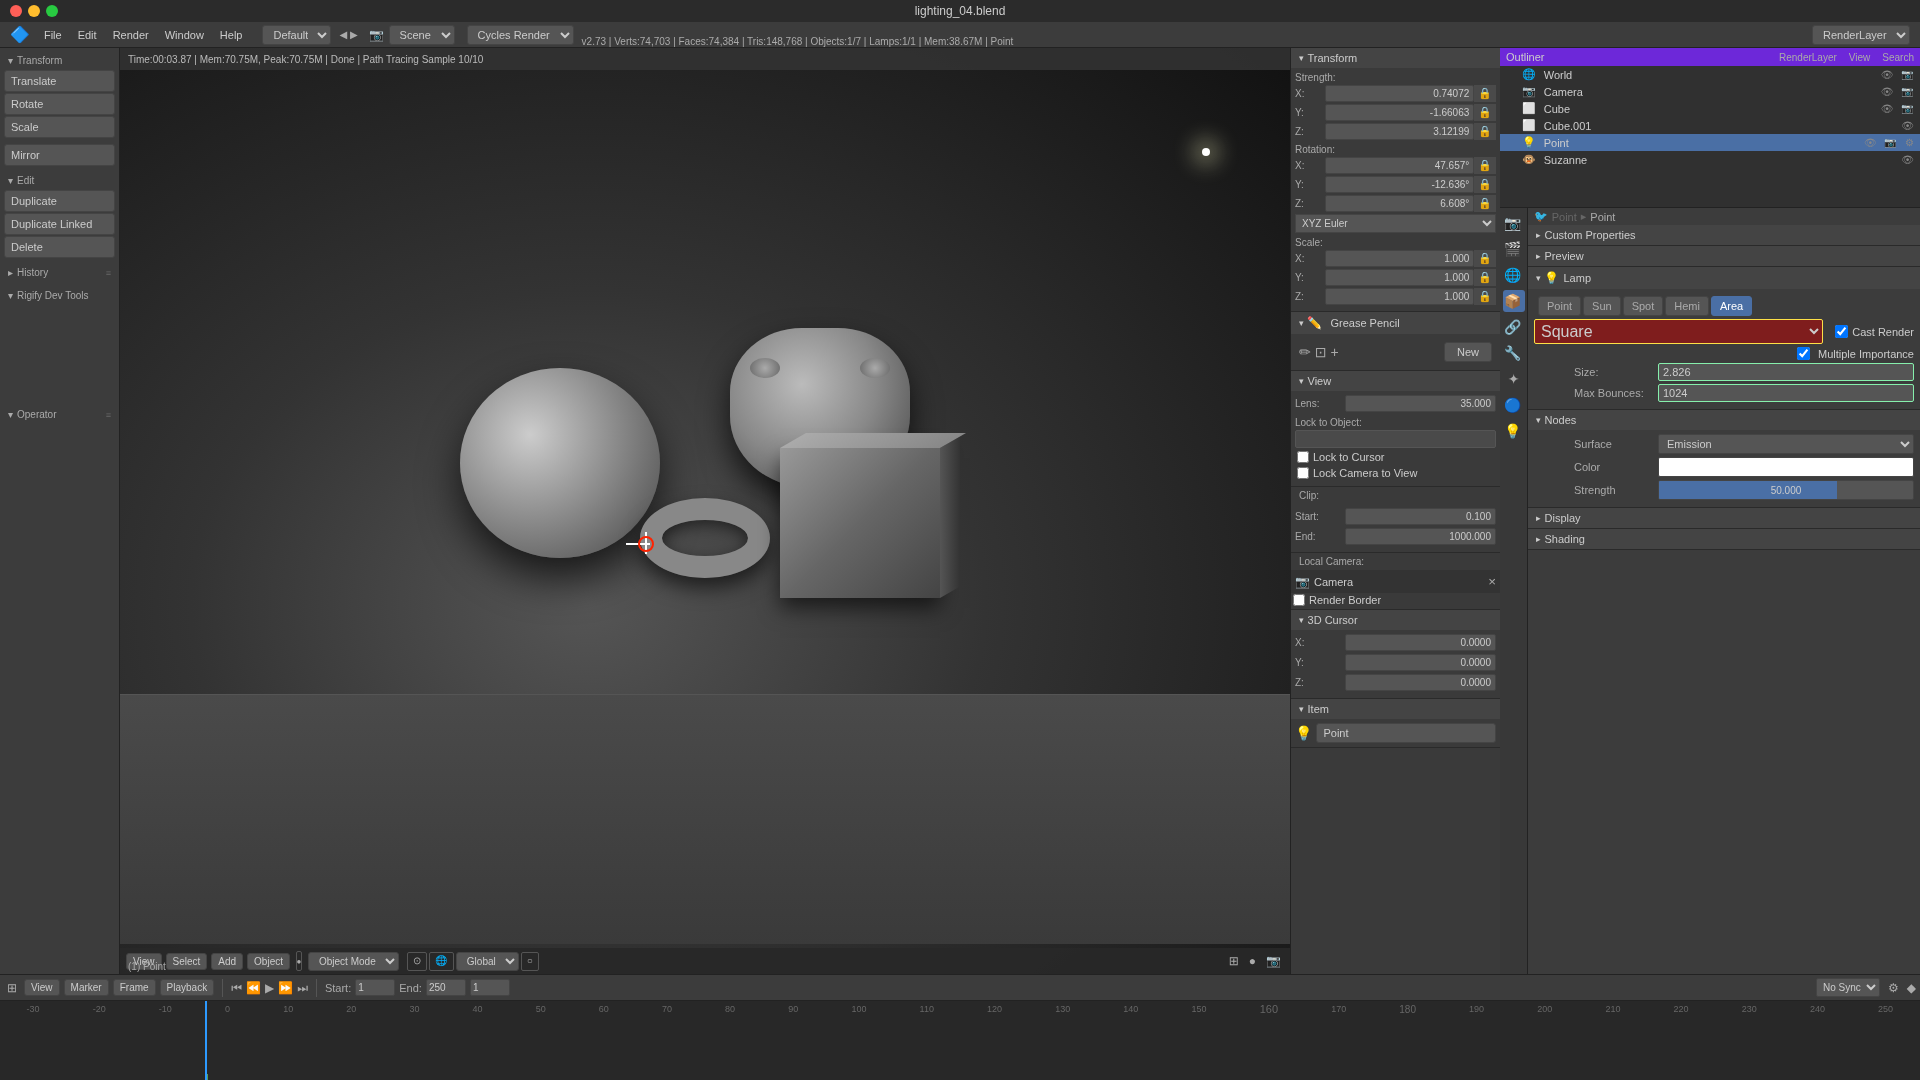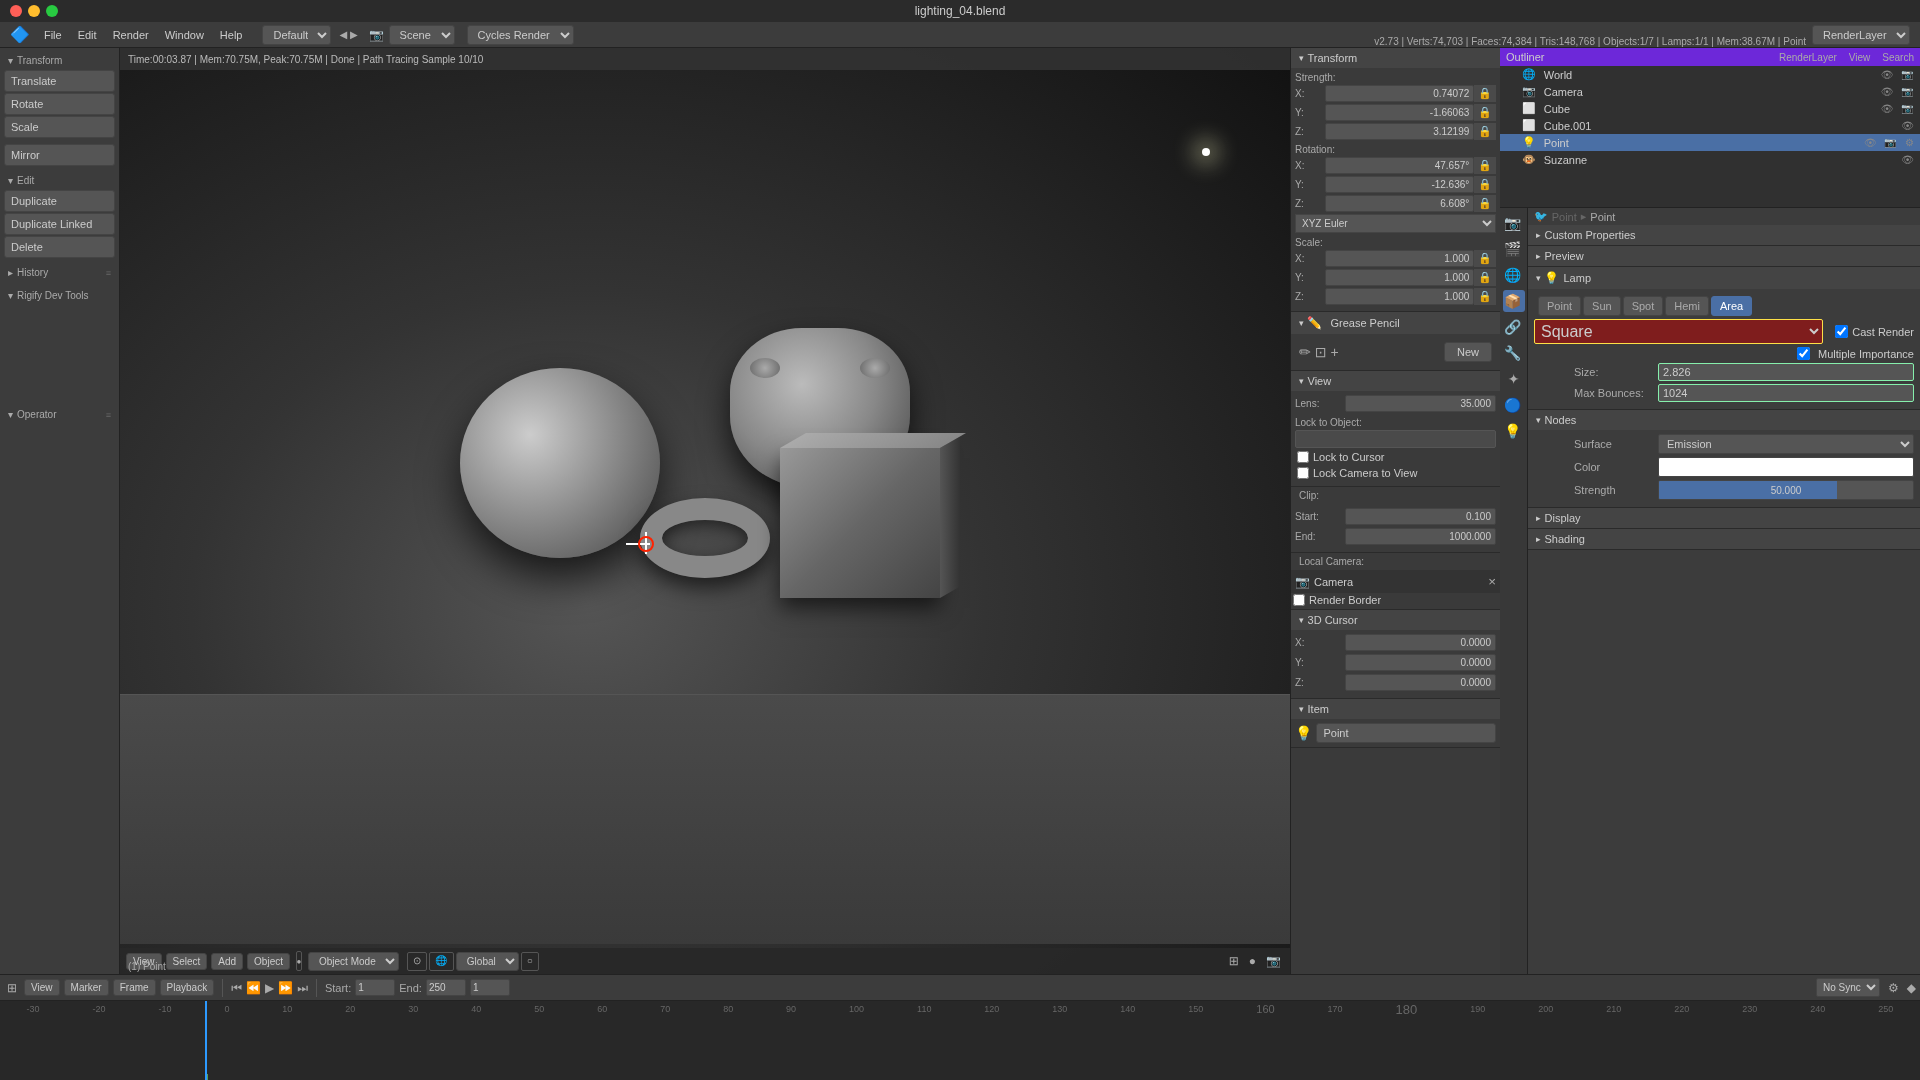--- a/index.html
+++ b/index.html
@@ -59,21 +59,21 @@
     .menu-item {
       padding: 3px 8px;
       color: #ccc;
       font-size: 11px;
       cursor: pointer;
       border-radius: 3px;
     }
 
     .header-info {
       flex: 1;
-      text-align: right;
+      text-align: left;
       font-size: 10px;
       color: #aaa;
       margin-top: 13px;
     }
 
     .scene-selector {
       background: #555;
       border: 1px solid #444;
       color: #ccc;
       font-size: 11px;
@@ -1155,21 +1155,21 @@
         <span style="font-size:9px;color:#666;">80</span>
         <span style="font-size:9px;color:#666;">90</span>
         <span style="font-size:9px;color:#666;">100</span>
         <span style="font-size:9px;color:#666;">110</span>
         <span style="font-size:9px;color:#666;">120</span>
         <span style="font-size:9px;color:#666;">130</span>
         <span style="font-size:9px;color:#666;">140</span>
         <span style="font-size:9px;color:#666;">150</span>
         <span style="font-size:11px;color:#666;">160</span>
         <span style="font-size:9px;color:#666;">170</span>
-        <span style="font-size:13px;color:#666;text-align:right;">180</span>
+        <span style="font-size:10px;color:#666;text-align:right;">180</span>
         <span style="font-size:9px;color:#666;">190</span>
         <span style="font-size:9px;color:#666;">200</span>
         <span style="font-size:9px;color:#666;">210</span>
         <span style="font-size:9px;color:#666;">220</span>
         <span style="font-size:9px;color:#666;">230</span>
         <span style="font-size:9px;color:#666;">240</span>
         <span style="font-size:9px;color:#666;">250</span>
       </div>
 
       <div style="position:absolute;top:0;left:205px;width:2px;height:100%;background:#2d9aff;z-index:5;"></div>

